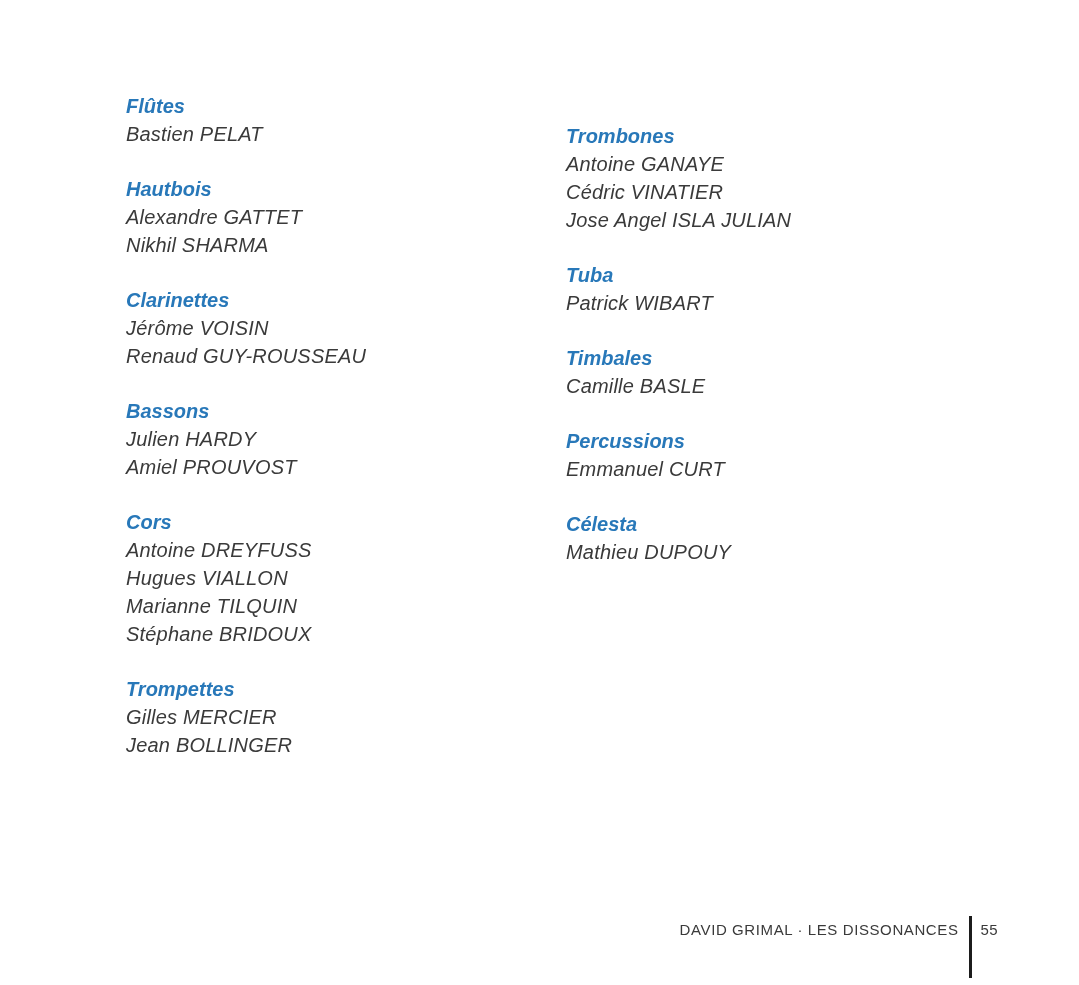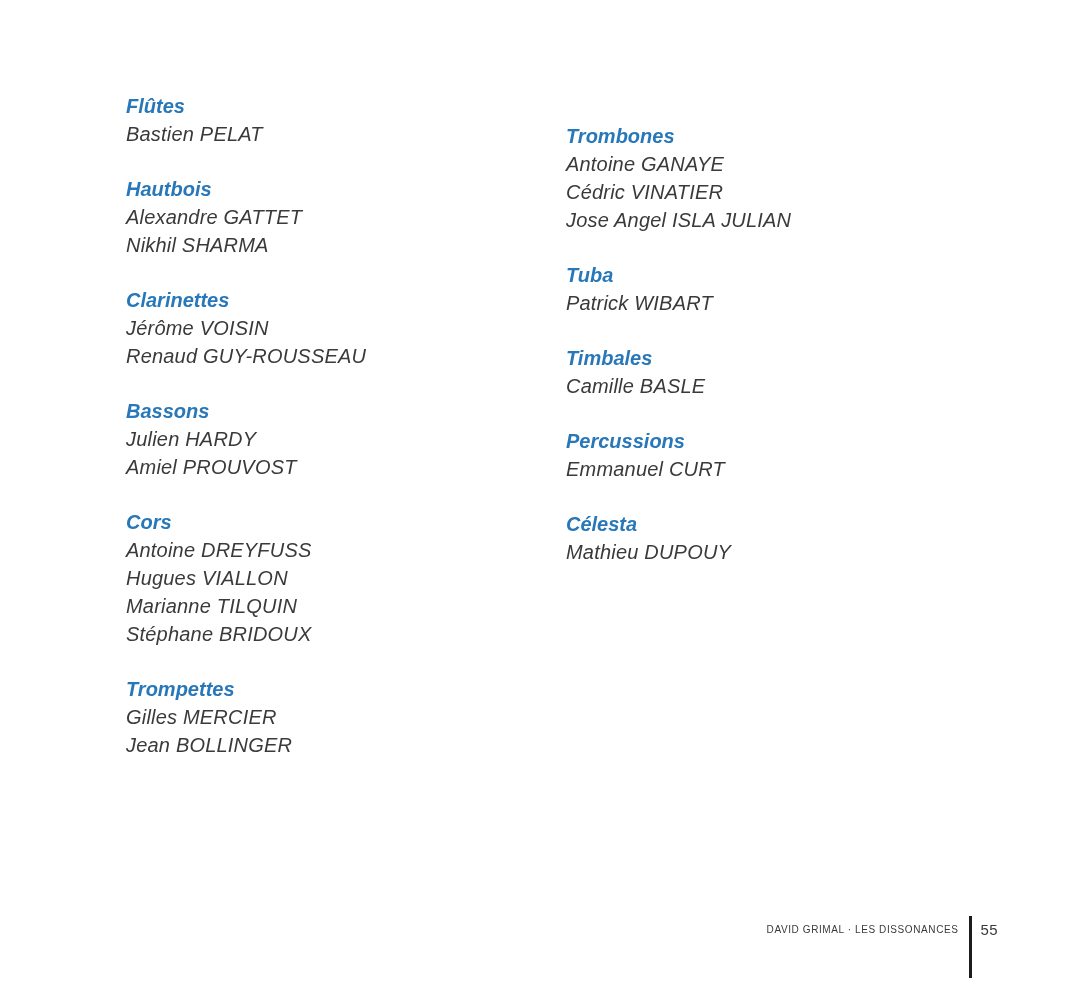--- a/index.html
+++ b/index.html
@@ -48,21 +48,21 @@
     letter-spacing: 0.2px;
   }
   .footer {
     position: absolute;
     top: 916px;
     right: 81px;
     display: flex;
     align-items: flex-start;
   }
   .footer-credit {
-    font-size: 10px;
+    font-size: 15px;
     line-height: 28px;
     letter-spacing: 0.6px;
     color: var(--text-color);
     white-space: nowrap;
   }
   .footer-bar {
     width: 3px;
     height: 62px;
     background: var(--bar-color);
     margin: 0 9px 0 10px;

